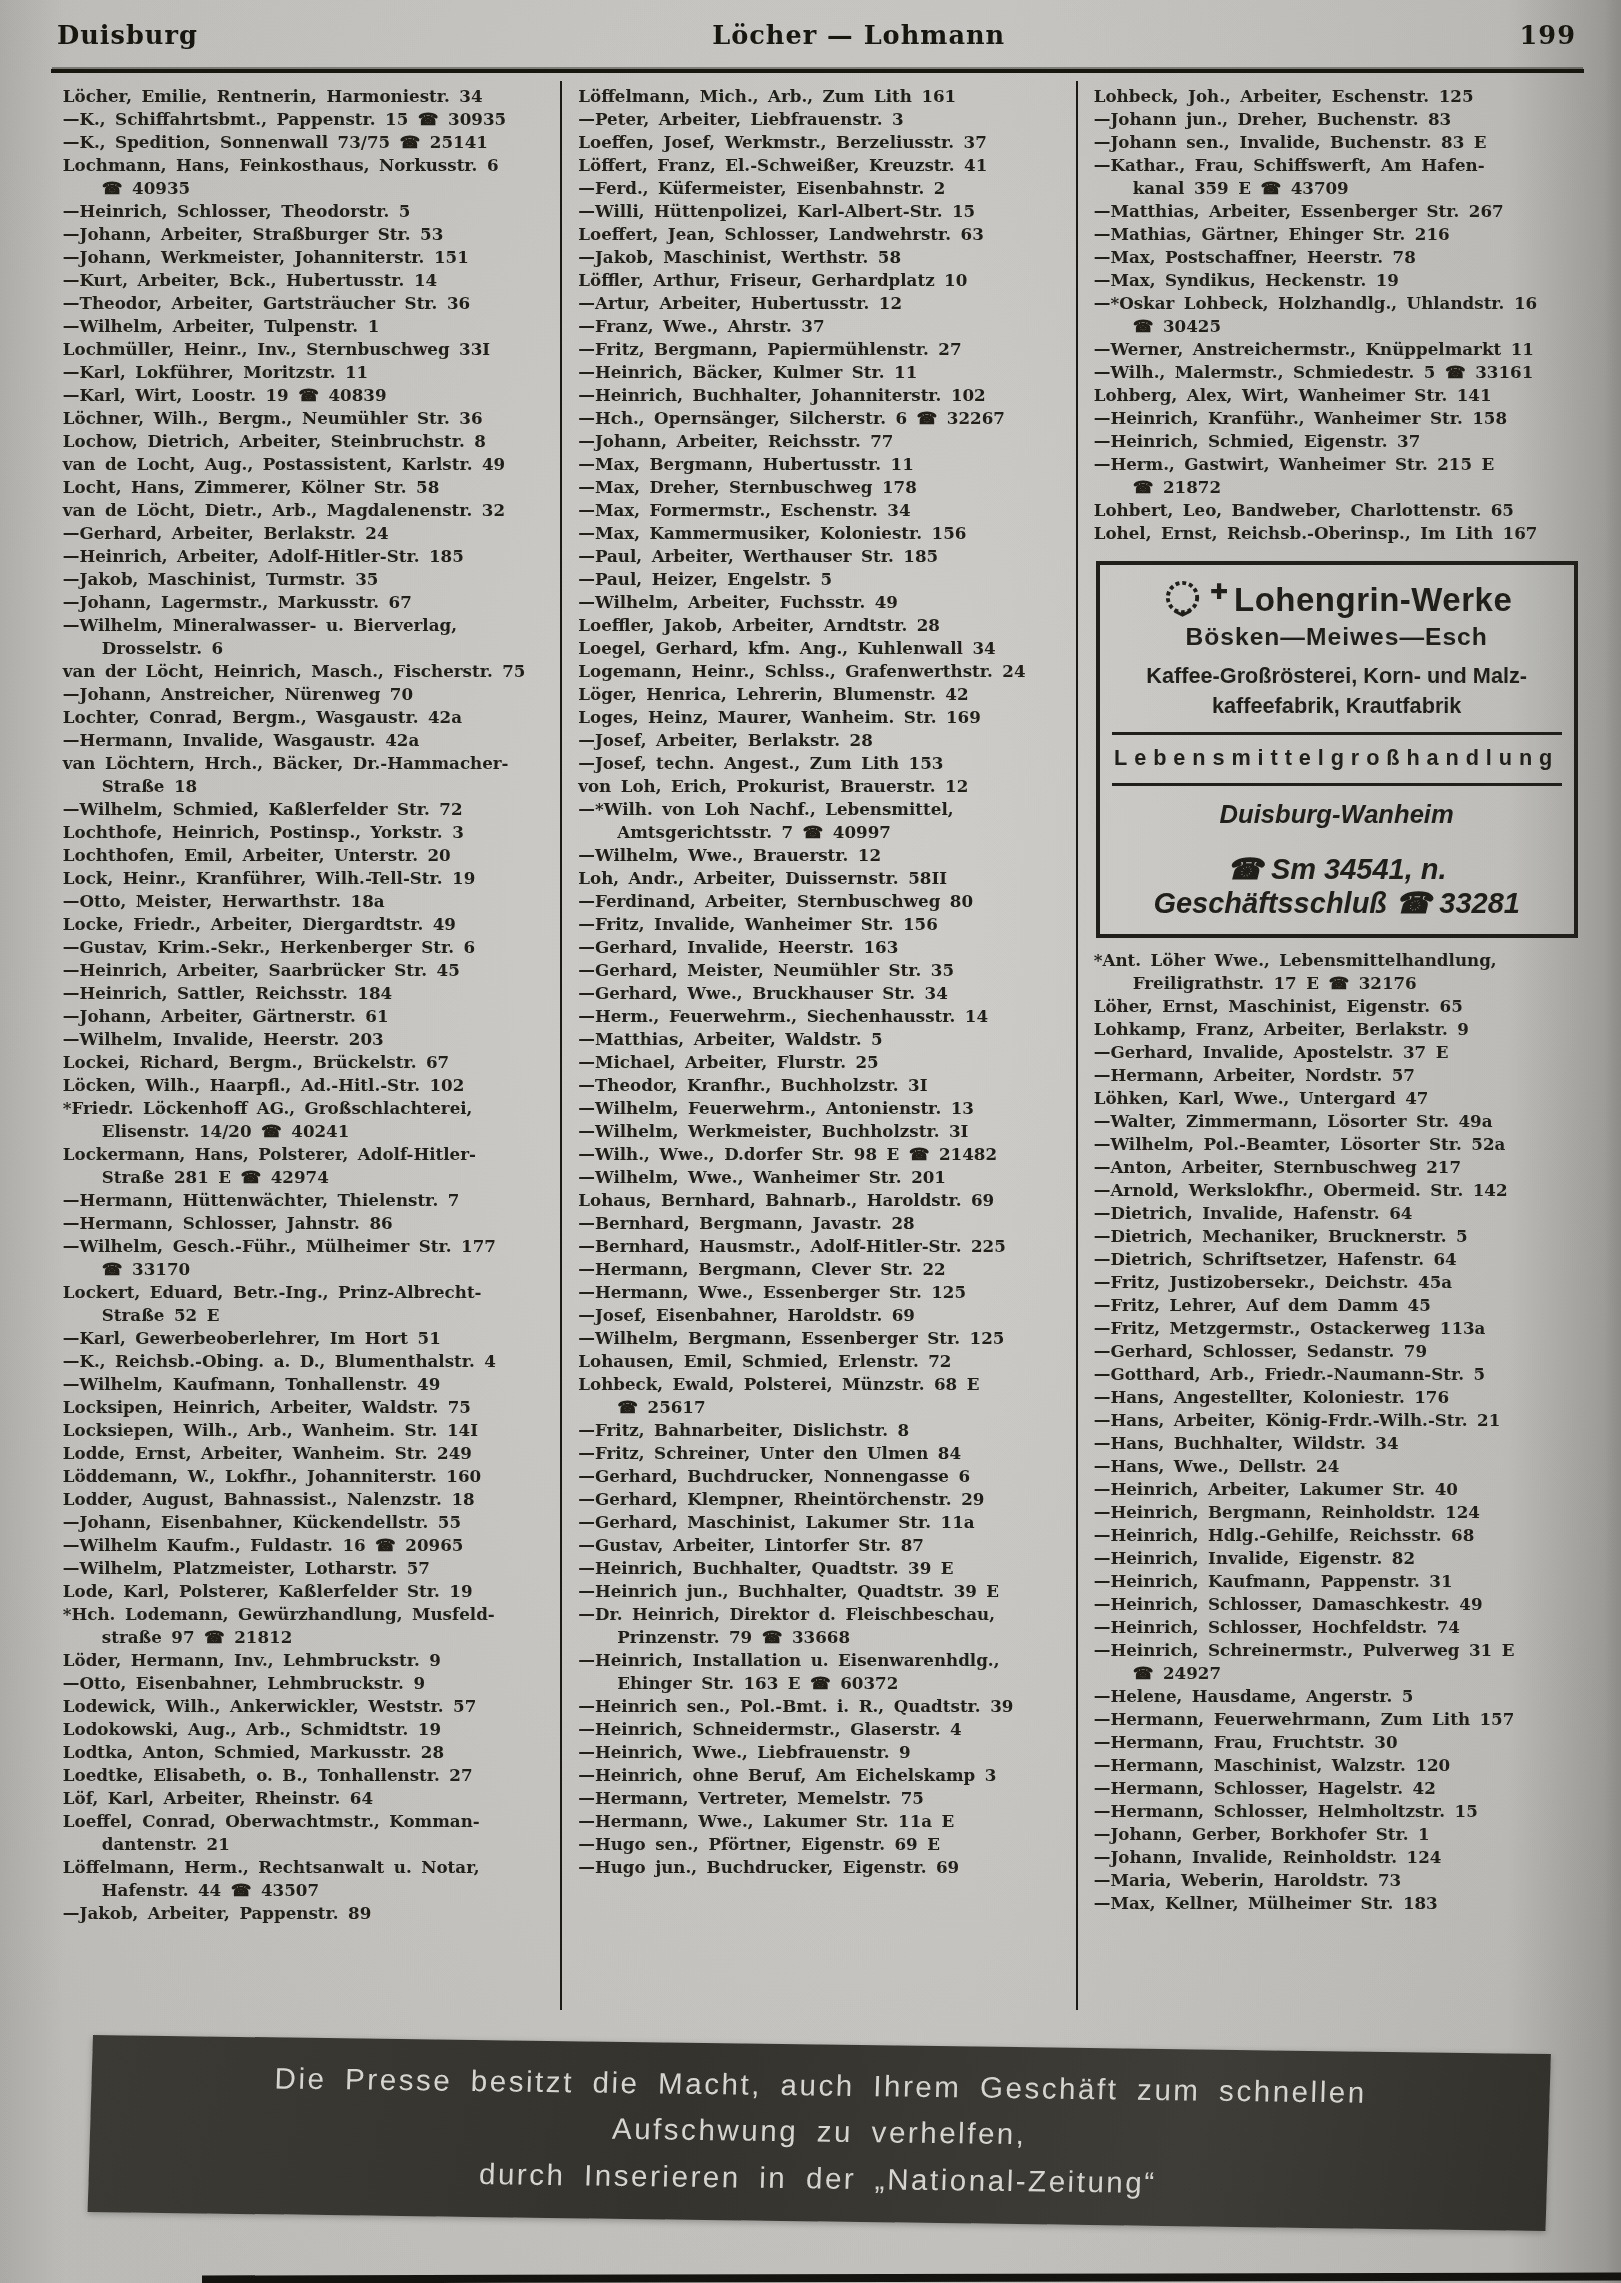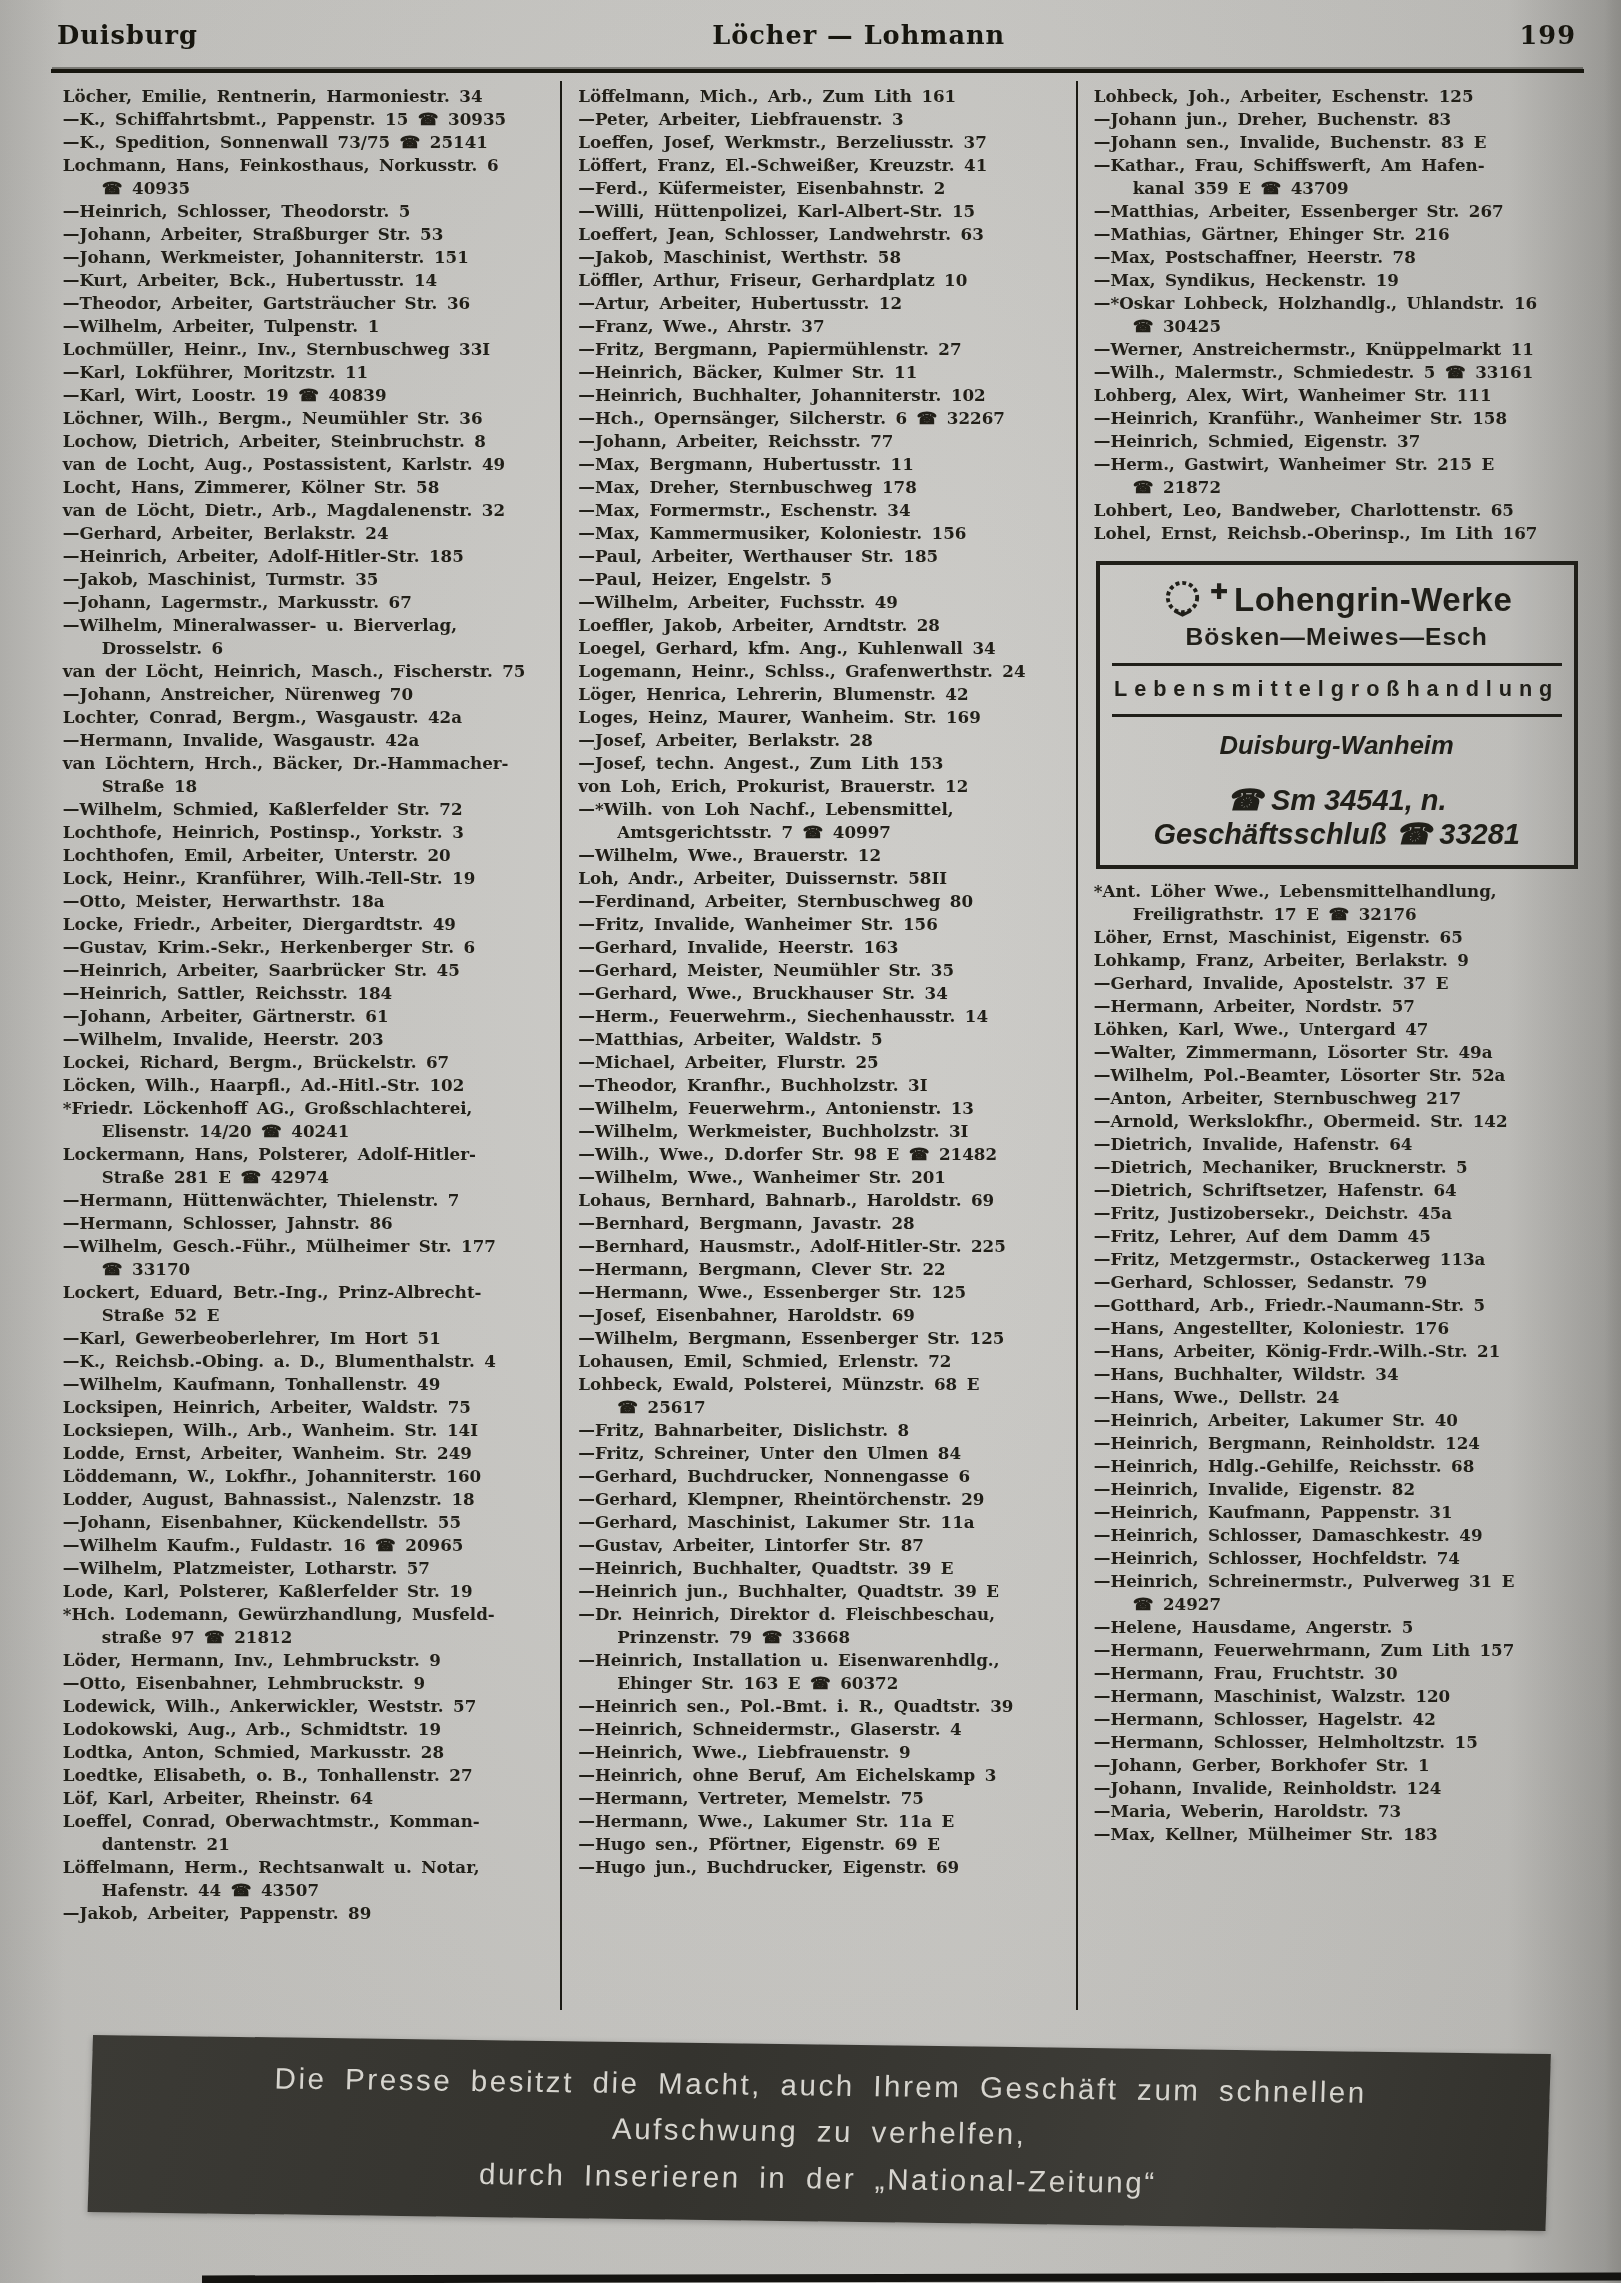--- a/index.html
+++ b/index.html
@@ -230,39 +230,43 @@
           <p class="entry">—Kathar., Frau, Schiffswerft, Am Hafen-
 kanal 359 E ☎ 43709</p>
           <p class="entry">—Matthias, Arbeiter, Essenberger Str. 267</p>
           <p class="entry">—Mathias, Gärtner, Ehinger Str. 216</p>
           <p class="entry">—Max, Postschaffner, Heerstr. 78</p>
           <p class="entry">—Max, Syndikus, Heckenstr. 19</p>
           <p class="entry">—*Oskar Lohbeck, Holzhandlg., Uhlandstr. 16
 ☎ 30425</p>
           <p class="entry">—Werner, Anstreichermstr., Knüppelmarkt 11</p>
           <p class="entry">—Wilh., Malermstr., Schmiedestr. 5 ☎ 33161</p>
-          <p class="entry">Lohberg, Alex, Wirt, Wanheimer Str. 111</p>
+          <p class="entry">Lohberg, Alex, Wirt, Wanheimer Str. 141</p>
           <p class="entry">—Heinrich, Kranführ., Wanheimer Str. 158</p>
           <p class="entry">—Heinrich, Schmied, Eigenstr. 37</p>
           <p class="entry">—Herm., Gastwirt, Wanheimer Str. 215 E
 ☎ 21872</p>
           <p class="entry">Lohbert, Leo, Bandweber, Charlottenstr. 65</p>
           <p class="entry">Lohel, Ernst, Reichsb.-Oberinsp., Im Lith 167</p>
         </div>
 
       <div class="ad">
         <div class="ad-title-row">
           <svg class="wreath" width="43" height="43" viewBox="0 0 44 44">
             <circle cx="22" cy="22" r="15" fill="none" stroke="#201f19" stroke-width="4" stroke-dasharray="4 3"></circle>
             <path d="M14 36 L22 40 L30 36" fill="none" stroke="#201f19" stroke-width="3"></path>
           </svg>
           <span class="ad-cross">✚</span>
           <span class="ad-title">Lohengrin-Werke</span>
         </div>
         <div class="ad-sub">Bösken—Meiwes—Esch</div>
+        <div class="ad-body">
+          <span>Kaffee-Großrösterei, Korn- und Malz-</span><br>
+          <span>kaffeefabrik, Krautfabrik</span>
+        </div>
         <div class="ad-rule"></div>
         <div class="ad-mid">Lebensmittelgroßhandlung</div>
         <div class="ad-rule"></div>
         <div class="ad-city">Duisburg-Wanheim</div>
         <div class="ad-phones">☎ Sm 34541, n. Geschäftsschluß ☎ 33281</div>
       </div>
 
       <div>
           <p class="entry">*Ant. Löher Wwe., Lebensmittelhandlung,
 Freiligrathstr. 17 E ☎ 32176</p>

